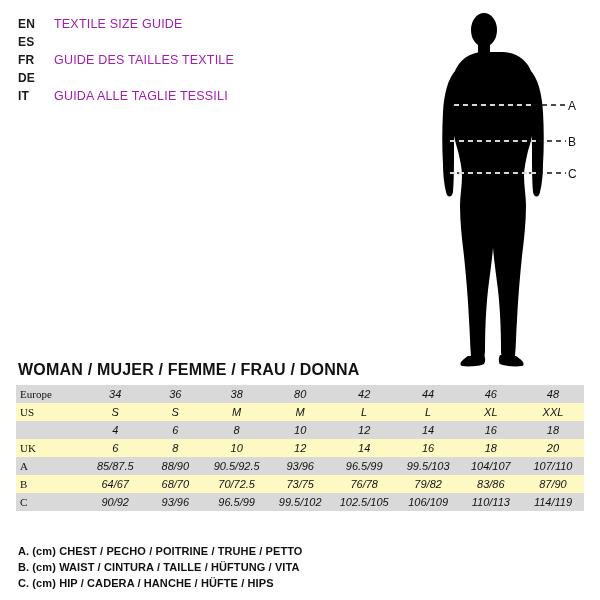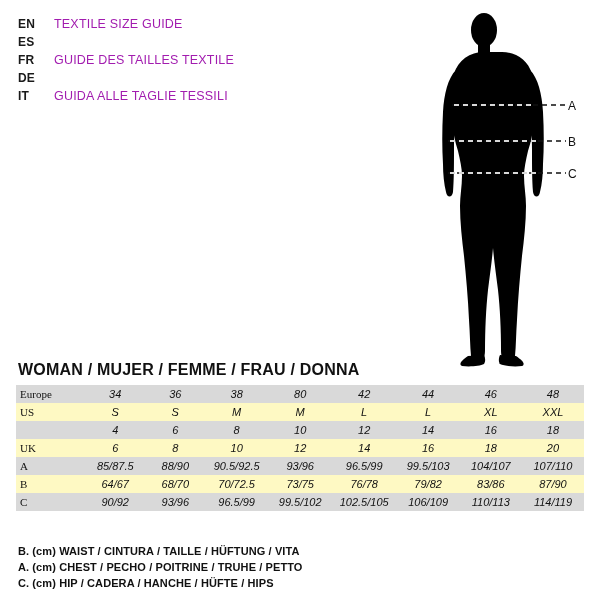--- a/index.html
+++ b/index.html
@@ -306,18 +306,18 @@
         <td class="val">99.5/102</td>
         <td class="val">102.5/105</td>
         <td class="val">106/109</td>
         <td class="val">110/113</td>
         <td class="val">114/119</td>
       </tr>
     </tbody>
   </table>
 
   <div class="footnotes">
+    <div class="footnote">A. (cm) CHEST / PECHO / POITRINE / TRUHE / PETTO</div>
     <div class="footnote">B. (cm) WAIST / CINTURA / TAILLE / HÜFTUNG / VITA</div>
-    <div class="footnote">A. (cm) CHEST / PECHO / POITRINE / TRUHE / PETTO</div>
     <div class="footnote">C. (cm) HIP / CADERA / HANCHE / HÜFTE / HIPS</div>
   </div>
 
 </div>
 
 </body></html>

